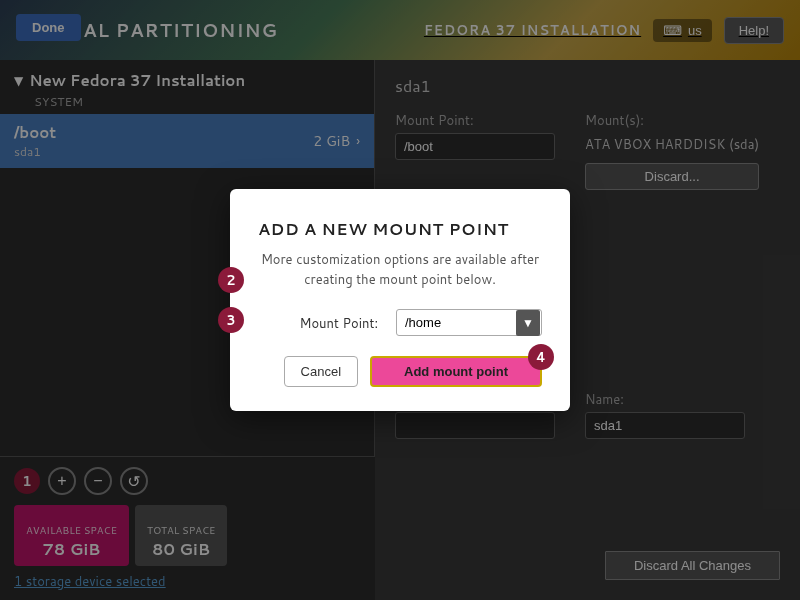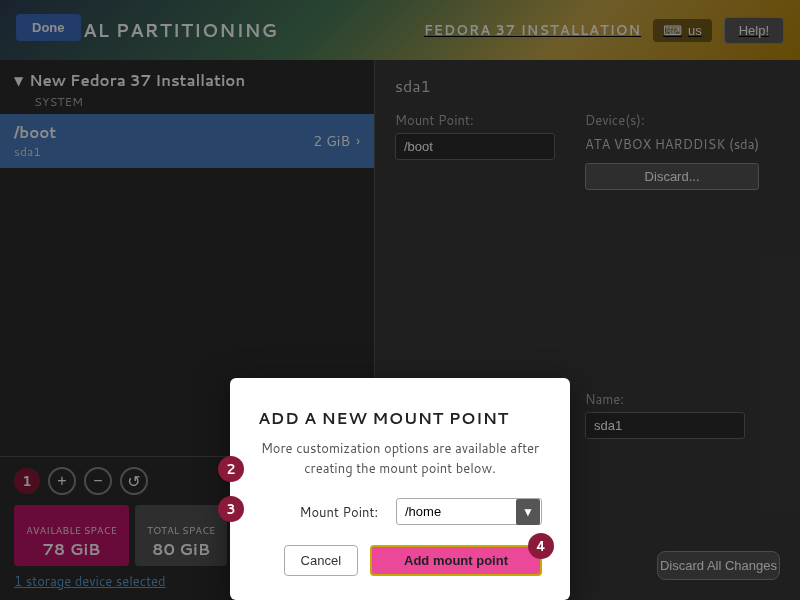--- a/index.html
+++ b/index.html
@@ -268,35 +268,35 @@
       display: flex;
       gap: 30px;
       margin-top: 200px;
     }
     .discard-btn {
       position: absolute;
       bottom: 20px;
       right: 20px;
       background: #555;
       border: 1px solid #888;
-      border-radius: 8px;
-      color: white;
-      padding: 6px 2px;
+      border-radius: 1px;
+      color: white;
+      padding: 6px 28px;
       font-size: 13px;
       cursor: pointer;
       text-align: right;
     }
 
     
     .overlay {
       position: absolute;
       top: 0; left: 0; right: 0; bottom: 0;
       background: rgba(0,0,0,0.45);
       display: flex;
-      align-items: flex-end;
+      align-items: center;
       justify-content: center;
       z-index: 10;
     }
 
     
     .dialog {
       background: white;
       border-radius: 6px;
       width: 340px;
       padding: 28px 28px 24px 28px;
@@ -473,21 +473,21 @@
   </div>
 
   <div class="right-panel">
     <div class="sda1-title">sda1</div>
     <div class="field-row">
       <div class="field-group">
         <span class="field-label">Mount Point:</span>
         <input class="field-input" type="text" value="/boot" style="">
       </div>
       <div class="field-group">
-        <span class="field-label">Device(s):</span>
+        <span class="field-label">Mount(s):</span>
         <span class="devices-value">ATA VBOX HARDDISK (sda)</span>
         <button class="modify-btn">Discard...</button>
       </div>
     </div>
 
     <div class="bottom-right-fields">
       <div class="field-group">
         <span class="field-label">Label:</span>
         <input class="field-input" type="text" style="">
       </div>

